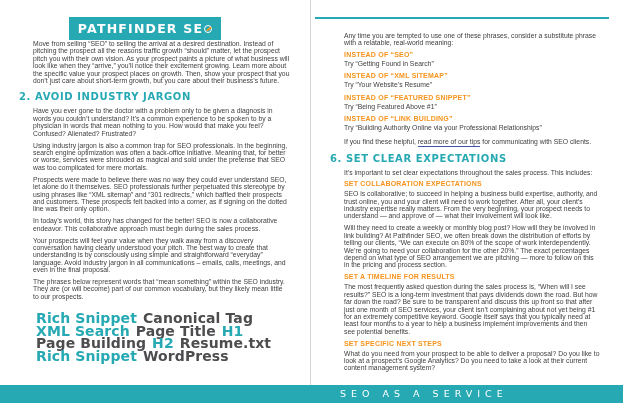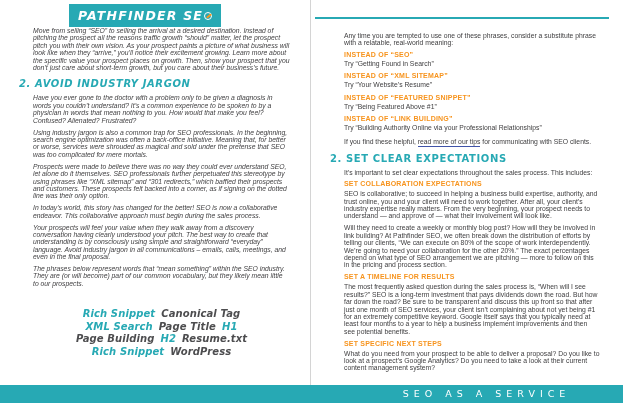--- a/index.html
+++ b/index.html
@@ -7,21 +7,21 @@
     --link-underline:#4053A8; --divider:#D4D4D4;
   }
   *{box-sizing:border-box;}
   html,body{margin:0;padding:0;}
   body{
     width:623px;height:403px;position:relative;background:#fff;overflow:hidden;
     font-family:"Liberation Sans", sans-serif;color:var(--ink);
     -webkit-font-smoothing:antialiased;
   }
   .page{position:absolute;top:0;height:385px;background:#fff;}
-  #left-page{left:0;width:310px;padding:0 20px 0 0;font-style:italic;}
+  #left-page{left:0;width:310px;padding:13px 20px 0 0;}
   #right-page{left:310px;width:313px;border-left:1px solid var(--divider);}
 
   
   .logo-band{
     margin:4px auto 0;width:152px;height:23px;background:var(--teal);
     display:flex;align-items:center;justify-content:center;
     color:#fff;font-weight:bold;font-size:12.5px;letter-spacing:1.2px;
     font-family:"DejaVu Sans", sans-serif;
   }
   .logo-o{
@@ -36,21 +36,21 @@
   .intro-heading{
     color:var(--orange);font-weight:bold;font-size:7.4px;line-height:9px;
     letter-spacing:0.2px;margin:10px 0 4px;
   }
   p.body{font-size:6.8px;line-height:7.4px;margin:0 0 4.5px;}
   .section-heading{
     color:var(--teal);font-weight:bold;font-size:10px;letter-spacing:0.6px;
     font-family:"DejaVu Sans", sans-serif;margin:7px 0 5px -14px;white-space:nowrap;
   }
   .word-cloud{
-    margin-top:21px;text-align:center;font-weight:bold;font-size:10px;
+    margin-top:12px;text-align:left;font-weight:bold;font-size:14px;
     line-height:12.5px;font-family:"DejaVu Sans", sans-serif;letter-spacing:0.1px;
   }
   .word-cloud .term{display:inline-block;margin:0 3px;white-space:nowrap;}
   .word-cloud .teal{color:var(--teal);}
   .word-cloud .dark{color:var(--cloud-dark);}
 
   
   .top-rule{height:1.5px;background:var(--teal);margin:17px 14px 0 4px;}
   .right-content{padding:13px 23px 0 33px;}
   .sub-block{margin:0 0 5px;}
@@ -66,22 +66,22 @@
   }
   .subsection{margin:0 0 2px;}
   .subsection .sub-heading{margin:2px 0 2px;}
   .section-intro{font-size:6.8px;line-height:7.4px;margin:0 0 4px;}
 
   
   #footer{
     position:absolute;left:0;bottom:0;width:623px;height:18px;background:var(--teal);
   }
   #footer .footer-text{
-    position:absolute;left:320px;right:0;top:0;height:18px;line-height:18px;
-    text-align:center;color:#fff;font-size:9.5px;letter-spacing:5px;
+    position:absolute;left:310px;right:0;top:0;height:18px;line-height:18px;
+    color:#fff;font-size:9.5px;letter-spacing:5px;
     padding-left:30px;font-family:"DejaVu Sans", sans-serif;
   }
 </style>
 </head>
 <body>
 
 <div class="page" id="left-page">
   <div class="logo-band">
     <span>PATHFINDER SE</span>
       <span class="logo-o"></span>
@@ -124,21 +124,21 @@
           <p class="sub-try">Try “Being Featured Above #1”</p>
         </div>
         <div class="sub-block">
           <div class="sub-heading">INSTEAD OF “LINK BUILDING”</div>
           <p class="sub-try">Try “Building Authority Online via your Professional Relationships”</p>
         </div>
       </div>
     <p class="tips-line">
       <span>If you find these helpful, </span><a class="tips-link">read more of our tips</a><span> for communicating with SEO clients.</span>
     </p>
-    <div class="section-heading">2. SET CLEAR EXPECTATIONS</div>
+    <div class="section-heading">6. SET CLEAR EXPECTATIONS</div>
     <p class="section-intro">It’s important to set clear expectations throughout the sales process. This includes:</p>
     <div id="subsections">
         <div class="subsection">
           <div class="sub-heading">SET COLLABORATION EXPECTATIONS</div>
           <p class="body">SEO is collaborative; to succeed in helping a business build expertise, authority, and trust online, you and your client will need to work together. After all, your client’s industry expertise really matters. From the very beginning, your prospect needs to understand — and approve of — what their involvement will look like.</p>
           <p class="body">Will they need to create a weekly or monthly blog post? How will they be involved in link building? At Pathfinder SEO, we often break down the distribution of efforts by telling our clients, “We can execute on 80% of the scope of work interdependently. We’re going to need your collaboration for the other 20%.” The exact percentages depend on what type of SEO arrangement we are pitching — more to follow on this in the pricing and process section.</p>
         </div>
         <div class="subsection">
           <div class="sub-heading">SET A TIMELINE FOR RESULTS</div>
           <p class="body">The most frequently asked question during the sales process is, “When will I see results?” SEO is a long-term investment that pays dividends down the road. But how far down the road? Be sure to be transparent and discuss this up front so that after just one month of SEO services, your client isn’t complaining about not yet being #1 for an extremely competitive keyword. Google itself says that you typically need at least four months to a year to help a business implement improvements and then see potential benefits.</p>

